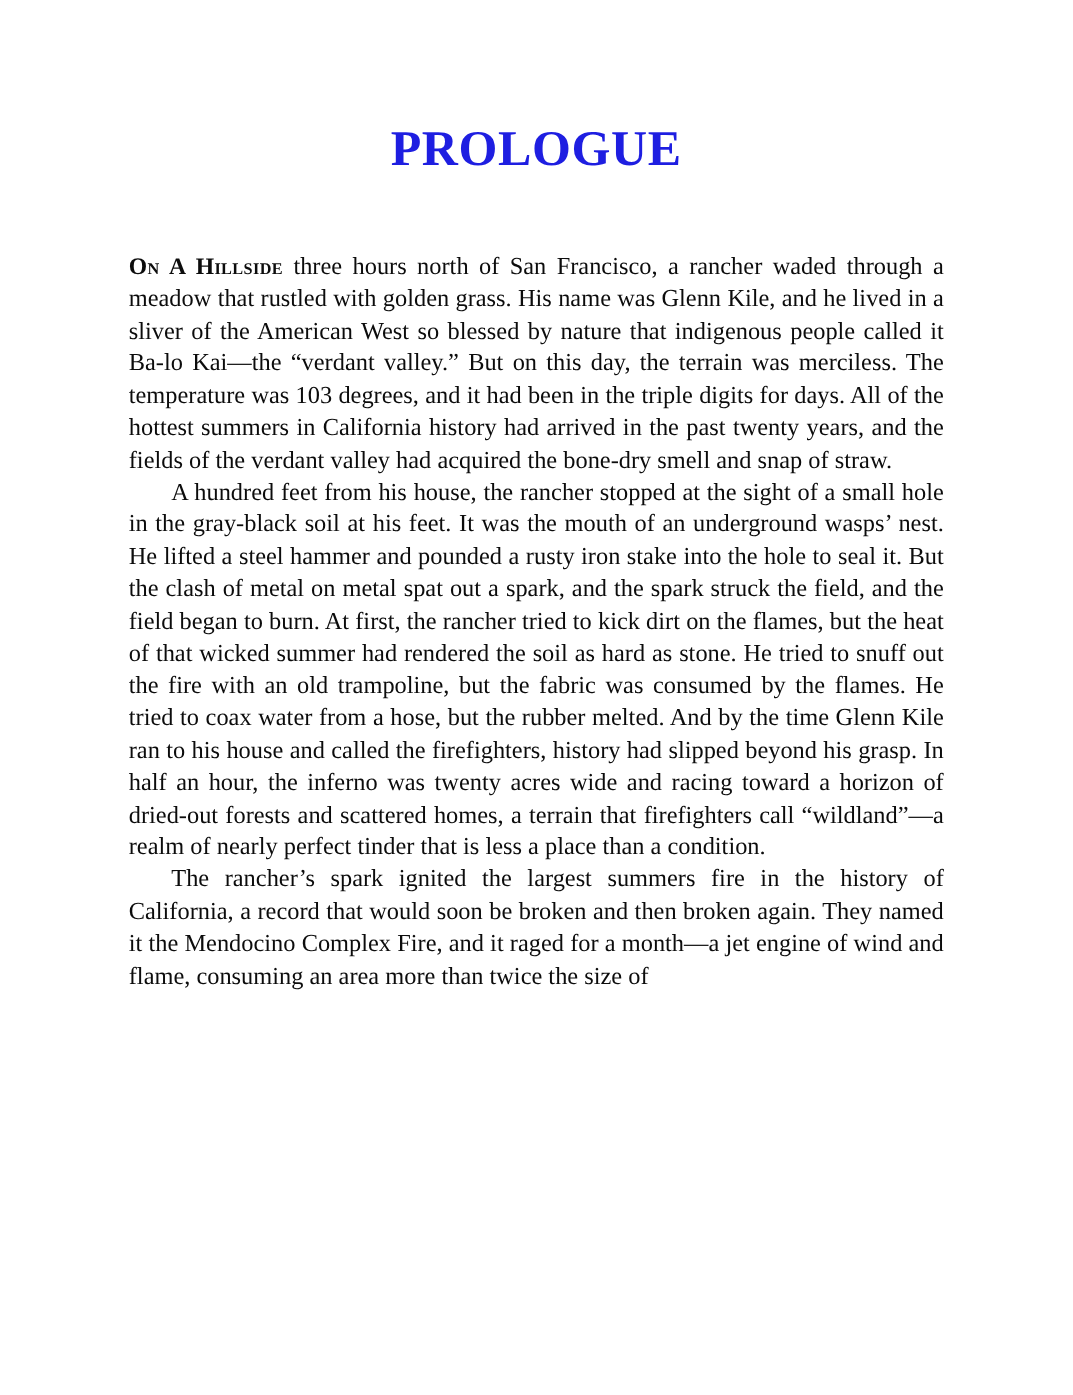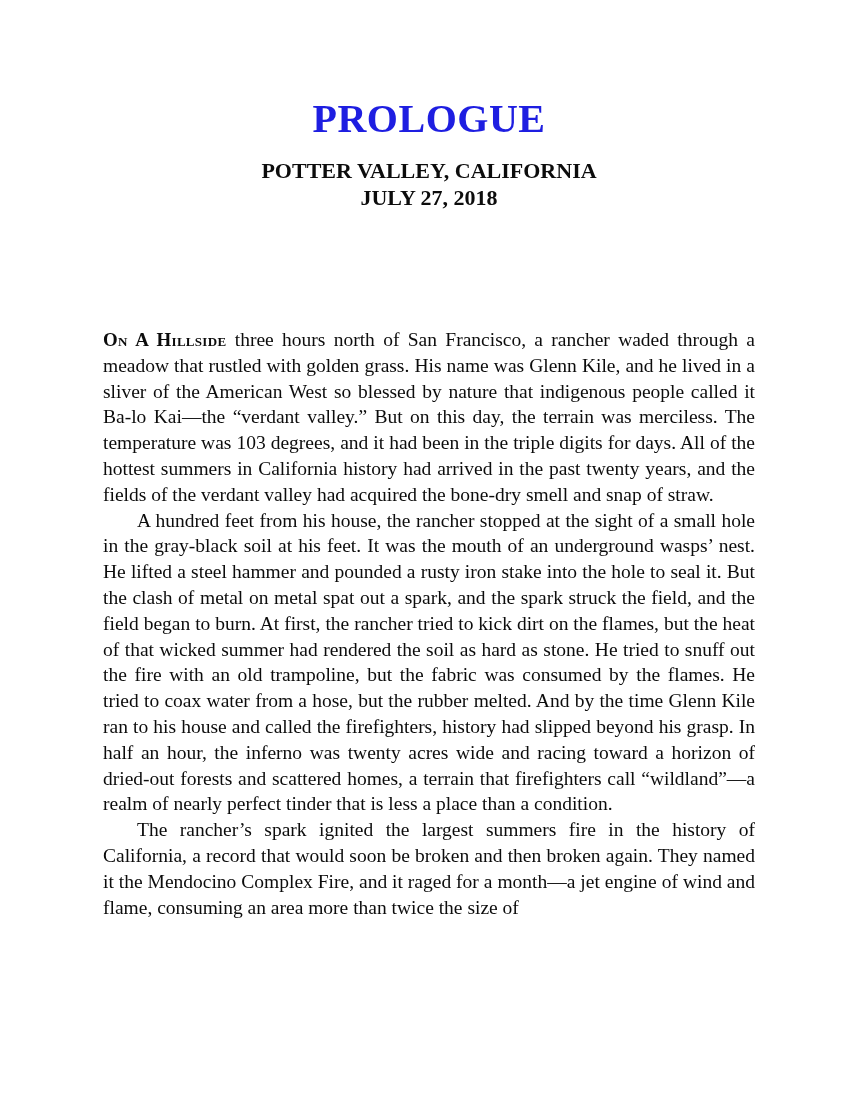--- a/index.html
+++ b/index.html
@@ -33,21 +33,21 @@
   }
   .subtitle-block {
     margin-top: 16px;
     text-align: center;
     font-weight: bold;
     font-size: 22px;
     line-height: 27px;
     color: #0c0c0c;
   }
   .body-text {
-    margin-top: 116px;
+    margin-top: 60px;
     font-size: 19.5px;
     line-height: 25.8px;
     text-align: justify;
     color: #0c0c0c;
   }
   .body-text p {
     margin: 0;
     padding: 0;
   }
   .body-text p.indented {
@@ -60,24 +60,20 @@
     font-size: 0.97em;
   }
 </style>
 </head>
 <body>
 
 <div class="page">
 
   <h1 class="chapter-title">PROLOGUE</h1>
 
-  <div class="subtitle-block">
-    <div>POTTER VALLEY, CALIFORNIA</div>
-    <div>JULY 27, 2018</div>
-  </div>
 
   <div class="body-text">
 
     <p><span class="lead-in">On A Hillside</span><span> three hours north of San Francisco, a rancher waded through a meadow that rustled with golden grass. His name was Glenn Kile, and he lived in a sliver of the American West so blessed by nature that indigenous people called it Ba-lo Kai—the “verdant valley.” But on this day, the terrain was merciless. The temperature was 103 degrees, and it had been in the triple digits for days. All of the hottest summers in California history had arrived in the past twenty years, and the fields of the verdant valley had acquired the bone-dry smell and snap of straw.</span></p>
 
     <p class="indented">A hundred feet from his house, the rancher stopped at the sight of a small hole in the gray-black soil at his feet. It was the mouth of an underground wasps’ nest. He lifted a steel hammer and pounded a rusty iron stake into the hole to seal it. But the clash of metal on metal spat out a spark, and the spark struck the field, and the field began to burn. At first, the rancher tried to kick dirt on the flames, but the heat of that wicked summer had rendered the soil as hard as stone. He tried to snuff out the fire with an old trampoline, but the fabric was consumed by the flames. He tried to coax water from a hose, but the rubber melted. And by the time Glenn Kile ran to his house and called the firefighters, history had slipped beyond his grasp. In half an hour, the inferno was twenty acres wide and racing toward a horizon of dried-out forests and scattered homes, a terrain that firefighters call “wildland”—a realm of nearly perfect tinder that is less a place than a condition.</p>
 
     <p class="indented">The rancher’s spark ignited the largest summers fire in the history of California, a record that would soon be broken and then broken again. They named it the Mendocino Complex Fire, and it raged for a month—a jet engine of wind and flame, consuming an area more than twice the size of</p>
 
   </div>

